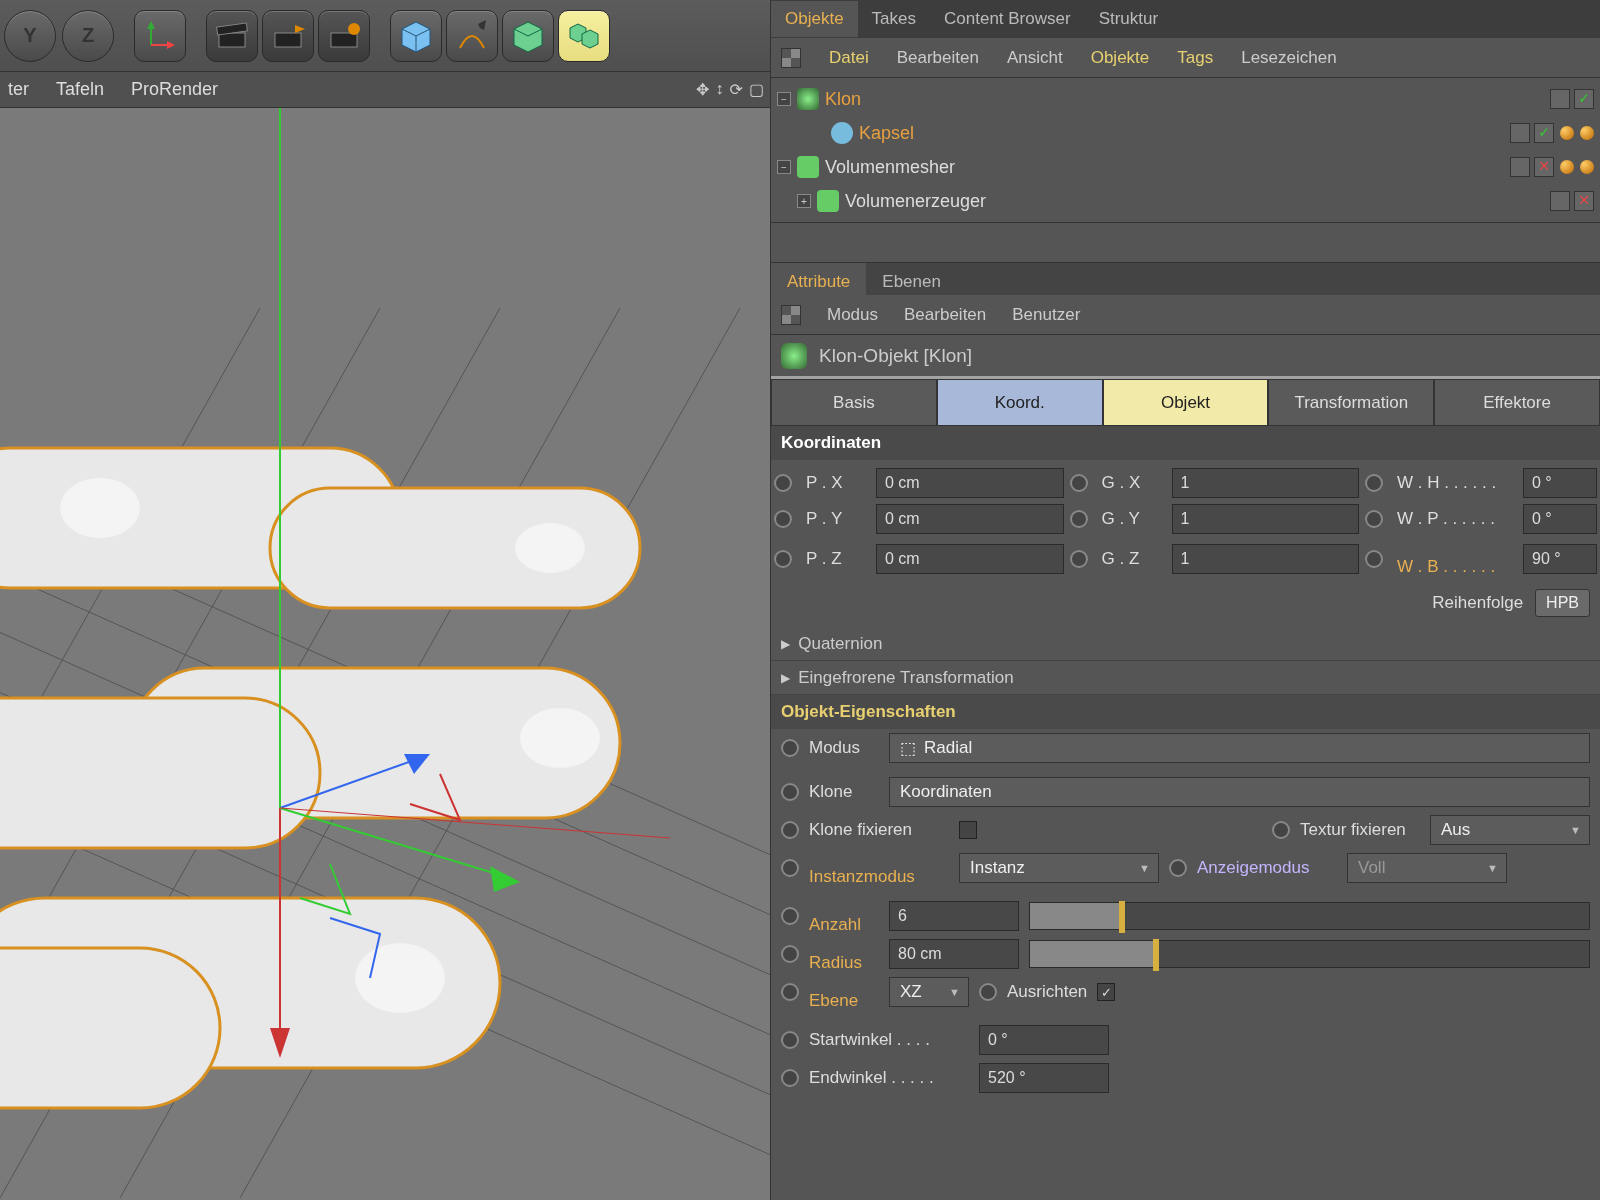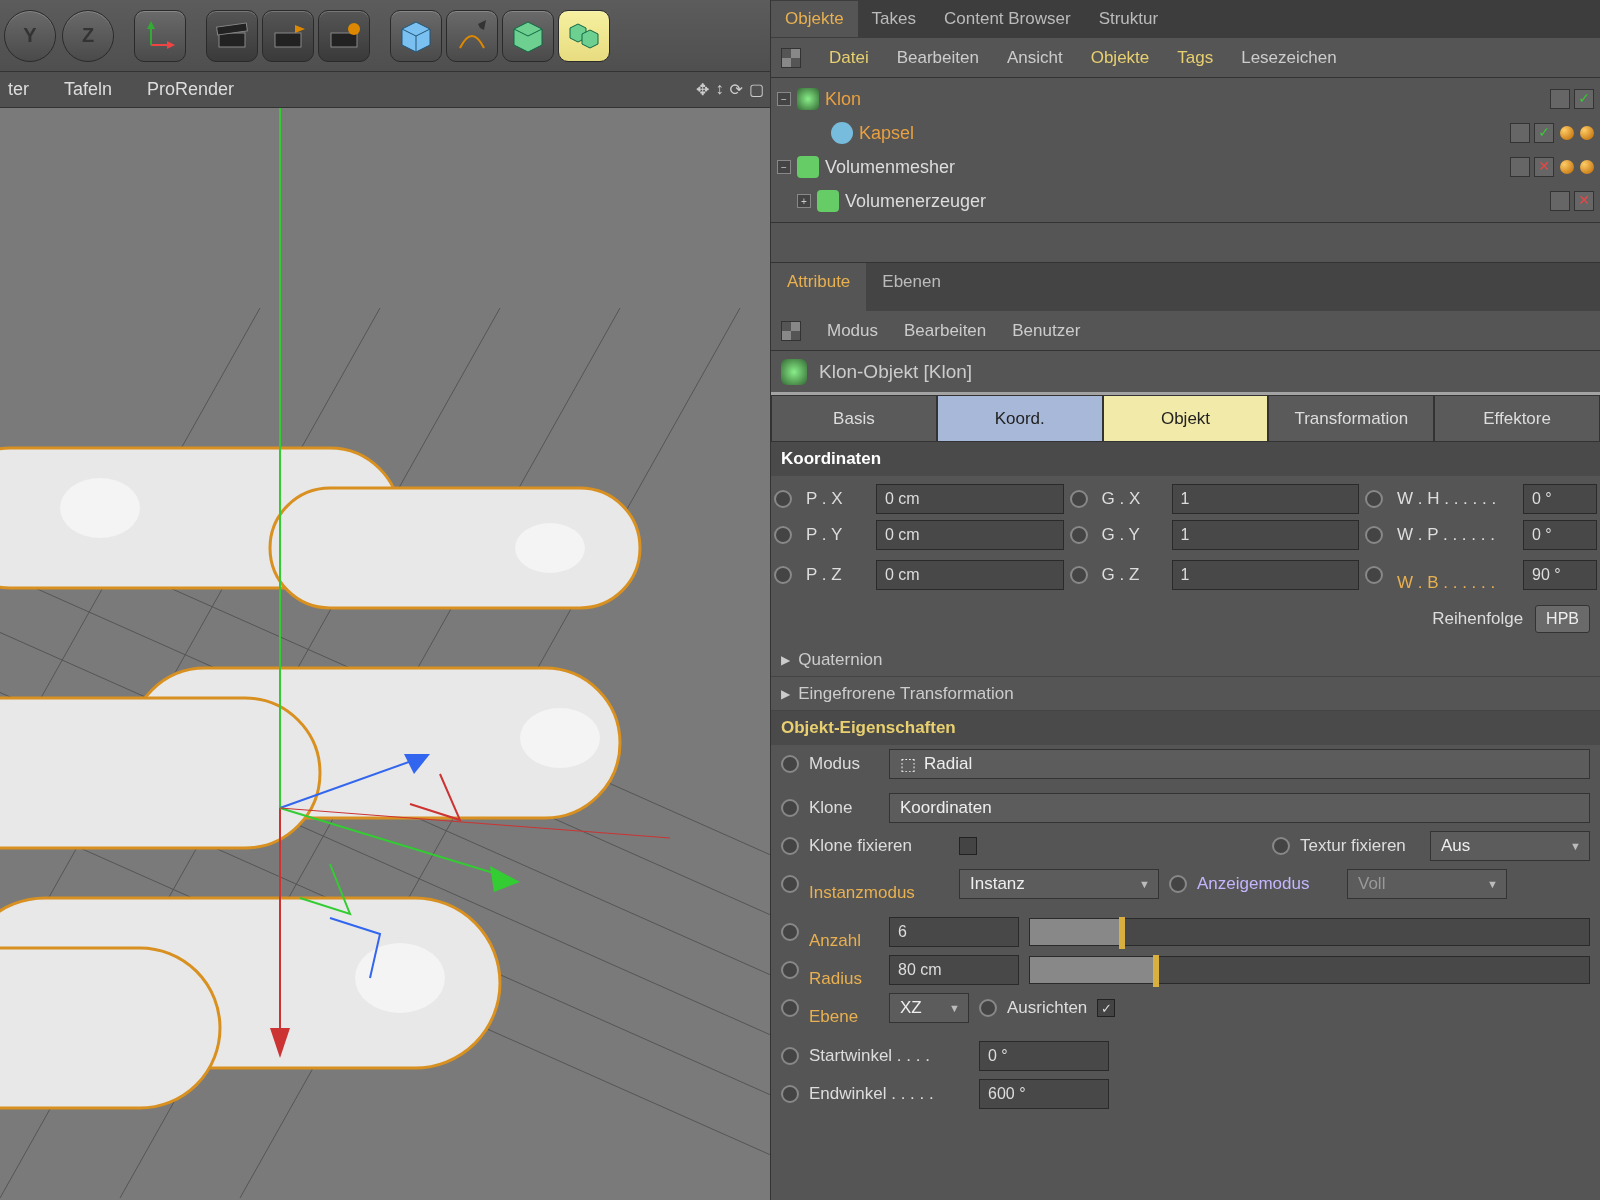--- a/index.html
+++ b/index.html
@@ -10,21 +10,21 @@
 
 
 .toolbar { height:72px; background:linear-gradient(#5c5c5c,#4f4f4f); display:flex; align-items:center; padding:0 4px; gap:6px; border-bottom:1px solid #333; }
 .tb-btn { width:52px; height:52px; border:1px solid #2a2a2a; border-radius:10px; background:linear-gradient(#6a6a6a,#4a4a4a); display:flex; align-items:center; justify-content:center; font-size:20px; font-weight:bold; color:#333; box-shadow:inset 0 1px 0 rgba(255,255,255,.2); }
 .tb-btn.axis { border-radius:26px; }
 .tb-btn.sel { background:linear-gradient(#f5f0a0,#e8dc80); }
 .tb-group { display:flex; gap:4px; }
 .tb-sep { width:8px; }
 
 
-.menubar { height:36px; background:#505050; display:flex; align-items:center; padding:0 8px; gap:35px; font-size:18px; color:#ddd; border-bottom:1px solid #333; position:relative; }
+.menubar { height:36px; background:#505050; display:flex; align-items:center; padding:0 8px; gap:27px; font-size:18px; color:#ddd; border-bottom:1px solid #333; position:relative; }
 .menubar .vp-icons { position:absolute; right:6px; display:flex; gap:6px; font-size:16px; color:#ccc; }
 
 
 .viewport { flex:1; background:#7a7a7a; position:relative; overflow:hidden; }
 
 
 .tabrow { height:38px; background:#3d3d3d; display:flex; align-items:center; }
 .tab { padding:8px 14px; color:#bbb; font-size:17px; }
 .tab.active { color:#e8b050; background:#555; }
 
@@ -41,21 +41,21 @@
 .tree-row .icon { width:22px; height:22px; border-radius:4px; display:inline-block; }
 .tree-row .label { color:#ddd; }
 .tree-row .label.sel { color:#e8a040; }
 .tree-row .flags { margin-left:auto; display:flex; gap:4px; align-items:center; }
 .flag { width:20px; height:20px; background:#666; border:1px solid #333; }
 .dot-g::after { content:"✓"; color:#3c3; font-size:14px; display:block; text-align:center; }
 .dot-r::after { content:"✕"; color:#e44; font-size:14px; display:block; text-align:center; }
 .sphere-tag { width:14px; height:14px; border-radius:7px; background:radial-gradient(circle at 30% 30%,#fc6,#b60); margin-left:2px; }
 
 
-.attr-tabs { height:48px; background:#444; display:flex;text-align:center; }
+.attr-tabs { height:32px; background:#444; display:flex;text-align:center; }
 .attr-tabs .tab { padding:9px 16px; font-size:17px; }
 .attr-menu { height:40px; background:#555; display:flex; align-items:center; gap:26px; padding:0 10px; font-size:17px; border-bottom:1px solid #333; }
 .obj-title { height:44px; background:#555; display:flex; align-items:center; gap:12px; padding:0 10px; font-size:19px; border-bottom:3px solid #a3a3a3; }
 .obj-title .icon { width:26px; height:26px; }
 
 .subtab-row { height:47px; display:flex; }
 .subtab { flex:1; display:flex; align-items:center; justify-content:center; font-size:17px; border:1px solid #333; background:#5a5a5a; color:#ddd; }
 .subtab.sel1 { background:#a8b8d8; color:#222; }
 .subtab.sel2 { background:#f2eaa8; color:#222; }
 
@@ -436,16 +436,16 @@
     <div style="height:10px;background:#555"></div>
 
     <div class="prop-row">
       <span class="radio"></span>
       <span class="plabel" style="min-width:160px">Startwinkel . . . .</span>
       <div class="numfield spin">0 °</div>
     </div>
     <div class="prop-row">
       <span class="radio"></span>
       <span class="plabel" style="min-width:160px">Endwinkel . . . . .</span>
-      <div class="numfield spin">600 °</div>
+      <div class="numfield spin">520 °</div>
     </div>
   </div>
 </div>
 
 </body></html>

